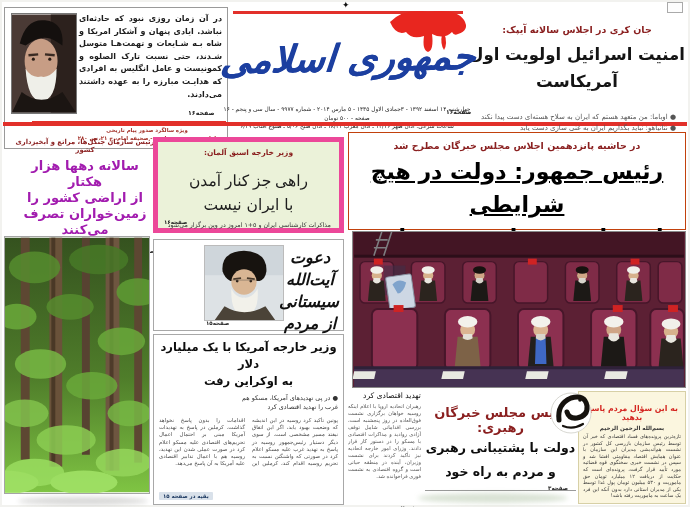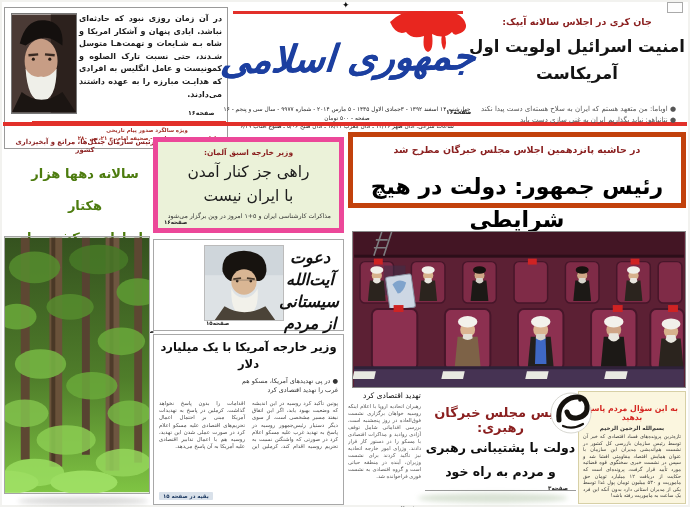--- a/index.html
+++ b/index.html
@@ -31,37 +31,37 @@
   .logo-text { position:relative; z-index:2; width:100%; height:100%; display:flex; align-items:center; justify-content:center;
     font-size:37px; font-weight:bold; font-style:italic; color:#1c3fa0; transform:skewX(-6deg) rotate(-1deg);
     text-shadow:0.6px 0 0 #1c3fa0; white-space:nowrap; }
   .dateline { left:222px; top:105px; width:250px; text-align:center; font-size:5.8px; line-height:8.5px; color:#222; }
   .star-icon { left:342px; top:0px; font-size:9px; color:#111; }
   .corner-box { left:667px; top:2px; width:16px; height:11px; border:1px solid #aaa; background:#fdfdfd; }
 
   .red-band { left:3px; top:122px; width:684px; height:4px; background:#e2302a; }
 
   
-  .aipac { left:468px; top:16px; width:218px; }
+  .aipac { left:468px; top:24px; width:218px; }
   .aipac .kicker { font-size:9.5px; }
   .aipac-h { font-size:16.5px; font-weight:bold; color:#141414; text-align:center; line-height:27px; }
   .aipac-b { font-size:7px; color:#555; text-align:right; padding-right:10px; line-height:11px; }
 
   
-  .lead-box { left:348px; top:132px; width:338px; height:76px; border:5px solid #c2410c; background:#fff; }
+  .lead-box { left:348px; top:132px; width:338px; height:98px; border:1px solid #c2410c; background:#fff; }
   .lead-box .kicker { margin-top:7px; font-size:9.5px; }
   .lead-h { font-size:22px; font-weight:800; color:#000; text-align:center; line-height:33px; letter-spacing:-0.3px; }
 
   
   .assembly { left:352px; top:231px; width:334px; height:157px; border:1px solid #8a8a8a; background:#5c2034; }
 
   
   .landgrab { left:12px; top:138px; width:146px; }
   .landgrab .kicker { font-size:6.8px; }
-  .landgrab-h { font-size:13px; font-weight:bold; color:#4d7c0f; text-align:center; line-height:32px; }
+  .landgrab-h { font-size:13px; font-weight:bold; color:#a21caf; text-align:center; line-height:16px; }
   .forest { left:4px; top:236px; width:146px; height:258px; border:1px solid #a5a5a5; }
 
   
   .germany { left:153px; top:137px; width:191px; height:96px; background:#ebf2d9; border:5px solid #ec4899; }
   .germany .kicker { margin-top:6px; font-size:7.5px; }
   .germany-h { font-size:15.5px; font-weight:500; color:#1d1d1d; text-align:center; line-height:24px; }
   .germany-sub { font-size:6.3px; color:#333; text-align:right; padding:3px 8px 0 6px; line-height:9px; }
 
   
   .sistani { left:153px; top:239px; width:191px; height:92px; border:1px solid #a8a8a8; background:#fff; }
@@ -150,21 +150,21 @@
     <div class="kicker">جان کری در اجلاس سالانه آیپک:</div>
     <div class="aipac-h" style="margin-top:6px;">امنیت اسرائیل اولویت اول</div>
     <div class="aipac-h">آمریکاست</div>
     <div class="aipac-b" style="margin-top:17px;">● اوباما: من متعهد هستم که ایران به سلاح هسته‌ای دست پیدا نکند</div>
     <div class="aipac-b">● نتانیاهو: نباید بگذاریم ایران به غنی سازی دست یابد</div>
   </div>
   <div class="abs pageref" style="left:446px; top:108px; font-size:6px;">صفحه۱۶</div>
 
   <div class="abs lead-box">
     <div class="kicker">در حاشیه پانزدهمین اجلاس مجلس خبرگان مطرح شد</div>
-    <div class="lead-h" style="margin-top:15px;">رئیس جمهور: دولت در هیچ شرایطی</div>
+    <div class="lead-h" style="margin-top:4px;text-decoration:underline;">رئیس جمهور: دولت در هیچ شرایطی</div>
     <div class="lead-h">از خط قرمزها عبور نخواهد کرد</div>
   </div>
 
   <svg class="abs assembly" viewBox="0 0 334 157">
     <defs>
       <g id="cw">
         <path d="M-9,28 L9,28 L7,7 L-7,7 Z" fill="#2b241e"></path>
         <circle cx="0" cy="2" r="5.2" fill="#d7b18c"></circle>
         <ellipse cx="0" cy="-3.5" rx="6.6" ry="3.9" fill="#f1f0ea"></ellipse>
         <path d="M-4,8 Q0,12.5 4,8 L3,4.5 L-3,4.5 Z" fill="#e9e7df"></path>
@@ -291,21 +291,21 @@
       <ellipse cx="62" cy="205" rx="30" ry="15" fill="#8bcd52"></ellipse>
       <ellipse cx="120" cy="228" rx="28" ry="14" fill="#95d65b"></ellipse>
       <ellipse cx="30" cy="238" rx="30" ry="14" fill="#9add60"></ellipse>
       <ellipse cx="80, " cy="248" rx="34" ry="12" fill="#a3e468"></ellipse>
       <ellipse cx="80" cy="248" rx="34" ry="12" fill="#a3e468"></ellipse>
     </g>
   </svg>
 
   <div class="abs germany">
     <div class="kicker">وزیر خارجه اسبق آلمان:</div>
-    <div class="germany-h" style="margin-top:3px;">راهی جز کنار آمدن</div>
+    <div class="germany-h" style="margin-top:12px;font-family:Liberation Serif, serif;">راهی جز کنار آمدن</div>
     <div class="germany-h">با ایران نیست</div>
     <div class="germany-sub">مذاکرات کارشناسی ایران و ۵+۱ امروز در وین برگزار می‌شود</div>
     <span class="pageref" style="position:absolute; left:6px; bottom:3px;">صفحه۱۶</span>
   </div>
 
   <div class="abs sistani">
     <svg class="sistani-photo" viewBox="0 0 80 76">
       <rect width="80" height="76" fill="#dde2e5"></rect>
       <rect width="80" height="30" fill="#cfd6db"></rect>
       <path d="M18,26 Q16,6 40,5 Q64,6 63,26 Q62,34 56,36 L26,36 Q20,33 18,26 Z" fill="#17130f"></path>
@@ -320,20 +320,21 @@
     <div class="sistani-h">
       <div>دعوت آیت‌الله سیستانی</div>
       <div>از مردم عراق برای</div>
       <div>شرکت در انتخابات</div>
     </div>
     <span class="pageref">صفحه۱۵</span>
   </div>
 
   <div class="abs ukraine">
     <div class="ukraine-h">وزیر خارجه آمریکا با یک میلیارد دلار</div>
+    <div class="ukraine-h">به اوکراین رفت</div>
     <div class="ukraine-bullets">
       <span style="width:55%;">● در پی تهدیدهای آمریکا، مسکو هم غرب را تهدید اقتصادی کرد</span>
     </div>
     <div class="ukraine-body">پوتین تأکید کرد روسیه در این اندیشه که وضعیت بهبود یابد، اگر این اتفاق نیفتد مسیر مشخصی است. از سوی دیگر دستیار رئیس‌جمهور روسیه در پاسخ به تهدید غرب علیه مسکو اعلام کرد در صورتی که واشنگتن نسبت به تحریم روسیه اقدام کند، کرملین این اقدامات را بدون پاسخ نخواهد گذاشت. کرملین در پاسخ به تهدیدات آمریکا مبنی بر احتمال اعمال تحریم‌های اقتصادی علیه مسکو اعلام کرد در صورت عملی شدن این تهدید، روسیه هم با اعمال تدابیر اقتصادی علیه آمریکا به آن پاسخ می‌دهد.</div>
     <span class="more-chip">بقیه در صفحه ۱۵</span>
   </div>
 
   <div class="abs cont">
     <div class="cont-lead">تهدید اقتصادی کرد</div>
     <div class="cont-body">رهبران اتحادیه اروپا با اعلام اینکه روسیه خواهان برگزاری نشست فوق‌العاده در روز پنجشنبه است، بررسی اقداماتی شامل توقف آزادی روادید و مذاکرات اقتصادی با مسکو را در دستور کار قرار دادند. وزرای امور خارجه اتحادیه نیز تأکید کردند برای نشست وزیران، آینده در منطقه حیاتی است و گروه اقتصادی به نشست فوری فراخوانده شد.</div>

